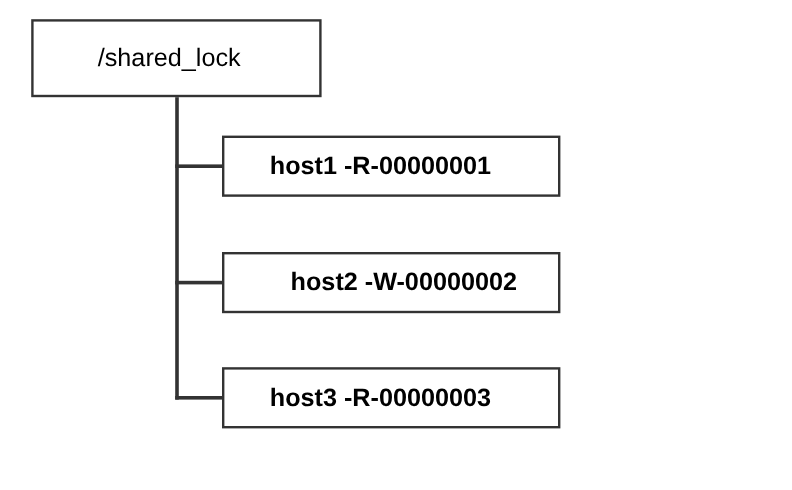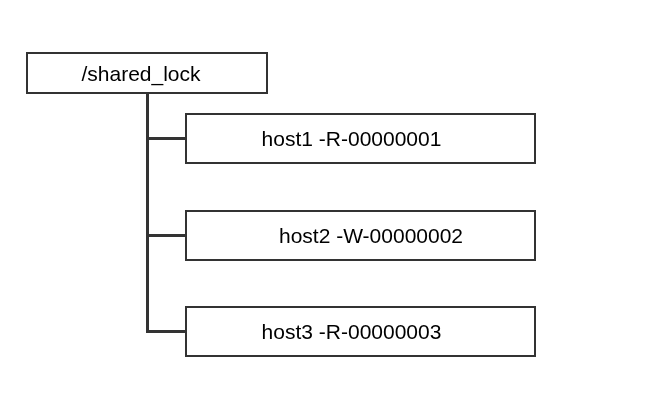--- a/index.html
+++ b/index.html
@@ -30,33 +30,33 @@
     white-space: pre;
   }
   .node-label {
     display: block;
     line-height: 1;
   }
   #root-node {
     left: 26px;
     top: 16px;
     width: 242px;
-    height: 42px;
+    height: 65px;
     font-size: 21px;
-    margin-top: 36px;
   }
   #root-node .node-label {
     position: relative;
     left: -6px;
   }
   .child-node {
     left: 185px;
-    width: 351px;
+    width: 282px;
     height: 51px;
     font-size: 21px;
+    font-weight: bold;
   }
   .child-node .node-label {
     position: relative;
     left: -9px;
   }
   #child-node-0 { top: 113px; }
   #child-node-1 { top: 210px; padding-left: 39px; }
   #child-node-2 { top: 306px; }
 
   .edge {

